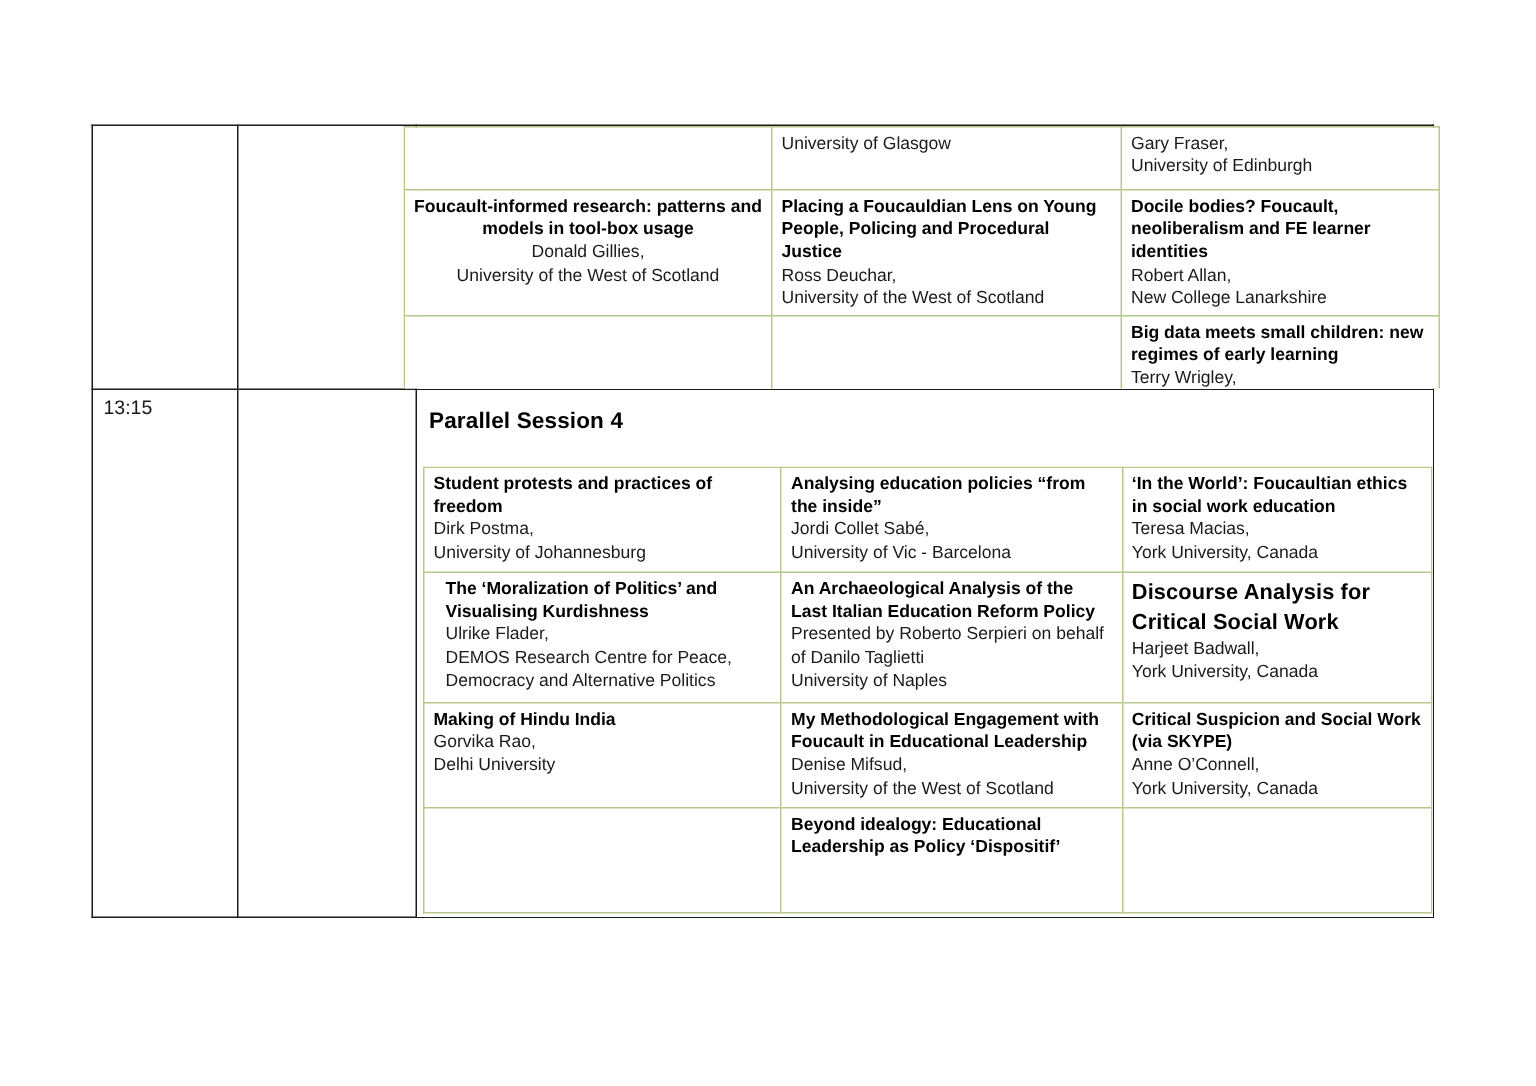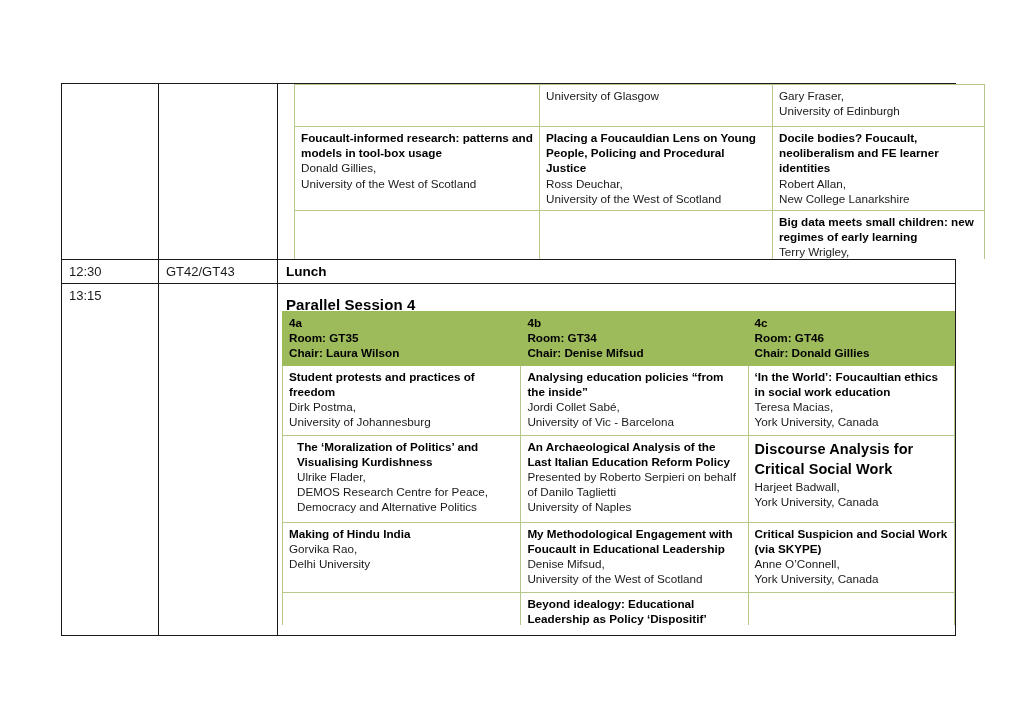--- a/index.html
+++ b/index.html
@@ -120,21 +120,21 @@
   .hdrline {
     font-size: 11.7px;
     font-weight: bold;
     line-height: 15.2px;
     color: #000;
   }
 
   
   .top-inner-host {
     position: absolute;
-    left: 294px;
+    left: 269px;
     top: 84px;
     width: 694px;
     height: 175px;
     overflow: hidden;
   }
   .bottom-inner-host {
     position: absolute;
     left: 282px;
     top: 311px;
     width: 673px;
@@ -160,31 +160,20 @@
           <div class="time-cell"></div>
         </td>
         <td>
           <div class="room-cell"></div>
         </td>
         <td class="body-cell">
           <div style="height:175px"></div>
         </td>
       </tr>
 
-      <tr>
-        <td>
-          <div class="time-cell">12:30</div>
-        </td>
-        <td>
-          <div class="room-cell">GT42/GT43</div>
-        </td>
-        <td class="body-cell">
-          <div class="lunch-label">Lunch</div>
-        </td>
-      </tr>
 
       <tr>
         <td>
           <div class="time-cell">13:15</div>
         </td>
         <td>
           <div class="room-cell"></div>
         </td>
         <td class="body-cell">
           <div class="session-heading">Parallel Session 4</div>
@@ -207,21 +196,21 @@
             <td style="height: 34px;"></td>
             <td style="height: 34px;">
               <div class="per">University of Glasgow</div>
             </td>
             <td style="height: 34px;">
               <div class="per">Gary Fraser,
 University of Edinburgh</div>
             </td>
           </tr>
           <tr>
-            <td style="height: 76px;">
+            <td style="height: 76px; text-align: center;">
               <div class="ttl">Foucault-informed research: patterns and models in tool-box usage</div>
               <div class="per">Donald Gillies,
 University of the West of Scotland</div>
             </td>
             <td style="height: 76px;">
               <div class="ttl">Placing a Foucauldian Lens on Young People, Policing and Procedural Justice</div>
               <div class="per">Ross Deuchar,
 University of the West of Scotland</div>
             </td>
             <td style="height: 76px;">
@@ -245,37 +234,20 @@
 
   <div class="bottom-inner-host">
     <table class="inner-table" id="bottom-inner">
       <colgroup>
           <col class="c-a">
           <col class="c-b">
           <col class="c-c">
         </colgroup>
       <tbody id="bottom-inner-body">
           <tr>
-            <td class="hdr">
-              <div class="hdrline">4a</div>
-              <div class="hdrline">Room: GT35</div>
-              <div class="hdrline">Chair: Laura Wilson</div>
-            </td>
-            <td class="hdr">
-              <div class="hdrline">4b</div>
-              <div class="hdrline">Room: GT34</div>
-              <div class="hdrline">Chair: Denise Mifsud</div>
-            </td>
-            <td class="hdr">
-              <div class="hdrline">4c</div>
-              <div class="hdrline">Room: GT46</div>
-              <div class="hdrline">Chair: Donald Gillies</div>
-            </td>
-          </tr>
-          <tr>
             <td style="height: 62px;">
               <div class="ttl">Student protests and practices of freedom</div>
               <div class="per">Dirk Postma,
 University of Johannesburg</div>
             </td>
             <td style="height: 62px;">
               <div class="ttl">Analysing education policies “from the inside”</div>
               <div class="per">Jordi Collet Sabé,
 University of Vic - Barcelona</div>
             </td>

